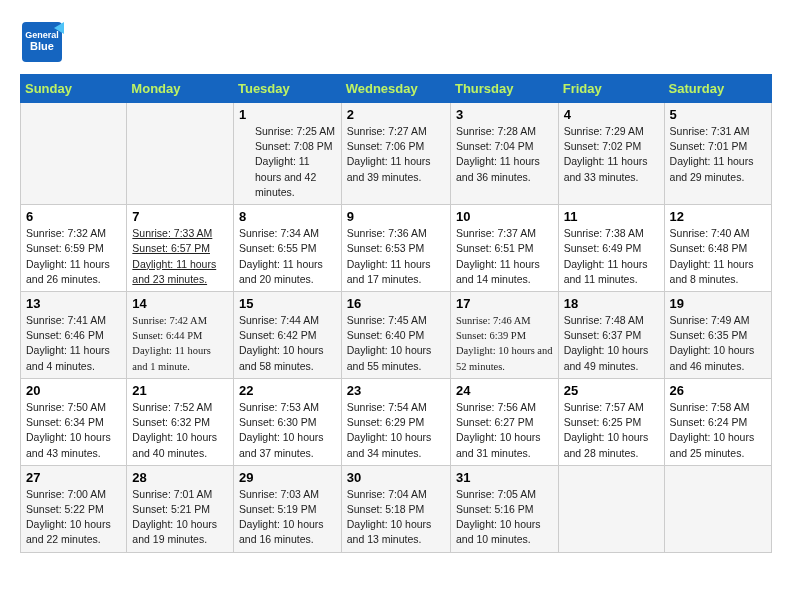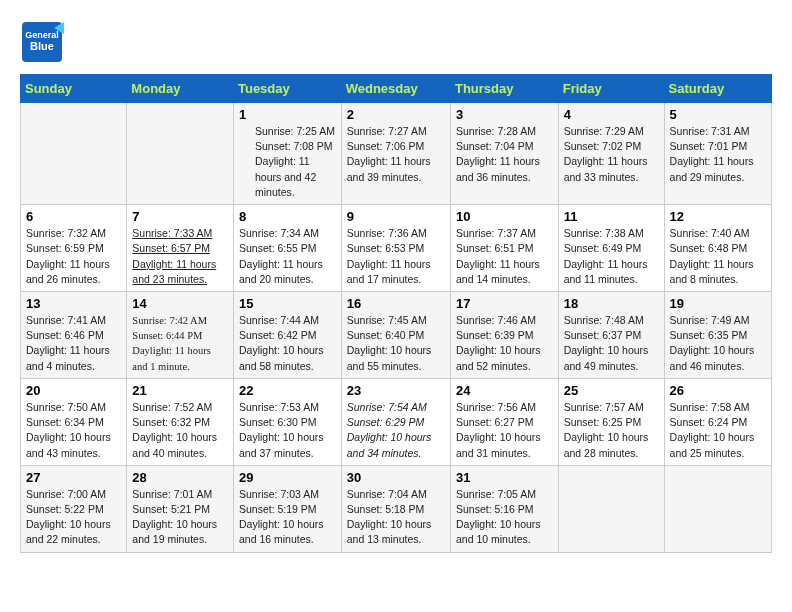--- a/index.html
+++ b/index.html
@@ -211,21 +211,21 @@
 Daylight: 10 hours and 58 minutes.</div>
         </td>
         <td>
           <span class="day-number">16</span>
           <div class="day-info" style="white-space: pre-line;">Sunrise: 7:45 AM
 Sunset: 6:40 PM
 Daylight: 10 hours and 55 minutes.</div>
         </td>
         <td>
           <span class="day-number">17</span>
-          <div class="day-info" style="white-space: pre-line;">Sunrise: 7:46 AM
+          <div class="day-info" style="white-space: pre-line; font-family: Liberation Serif, serif;">Sunrise: 7:46 AM
 Sunset: 6:39 PM
 Daylight: 10 hours and 52 minutes.</div>
         </td>
         <td>
           <span class="day-number">18</span>
           <div class="day-info" style="white-space: pre-line;">Sunrise: 7:48 AM
 Sunset: 6:37 PM
 Daylight: 10 hours and 49 minutes.</div>
         </td>
         <td>
@@ -249,21 +249,21 @@
 Daylight: 10 hours and 40 minutes.</div>
         </td>
         <td>
           <span class="day-number">22</span>
           <div class="day-info" style="white-space: pre-line;">Sunrise: 7:53 AM
 Sunset: 6:30 PM
 Daylight: 10 hours and 37 minutes.</div>
         </td>
         <td>
           <span class="day-number">23</span>
-          <div class="day-info" style="white-space: pre-line; font-style: italic;">Sunrise: 7:54 AM
+          <div class="day-info" style="white-space: pre-line;">Sunrise: 7:54 AM
 Sunset: 6:29 PM
 Daylight: 10 hours and 34 minutes.</div>
         </td>
         <td>
           <span class="day-number">24</span>
           <div class="day-info" style="white-space: pre-line;">Sunrise: 7:56 AM
 Sunset: 6:27 PM
 Daylight: 10 hours and 31 minutes.</div>
         </td>
         <td>

